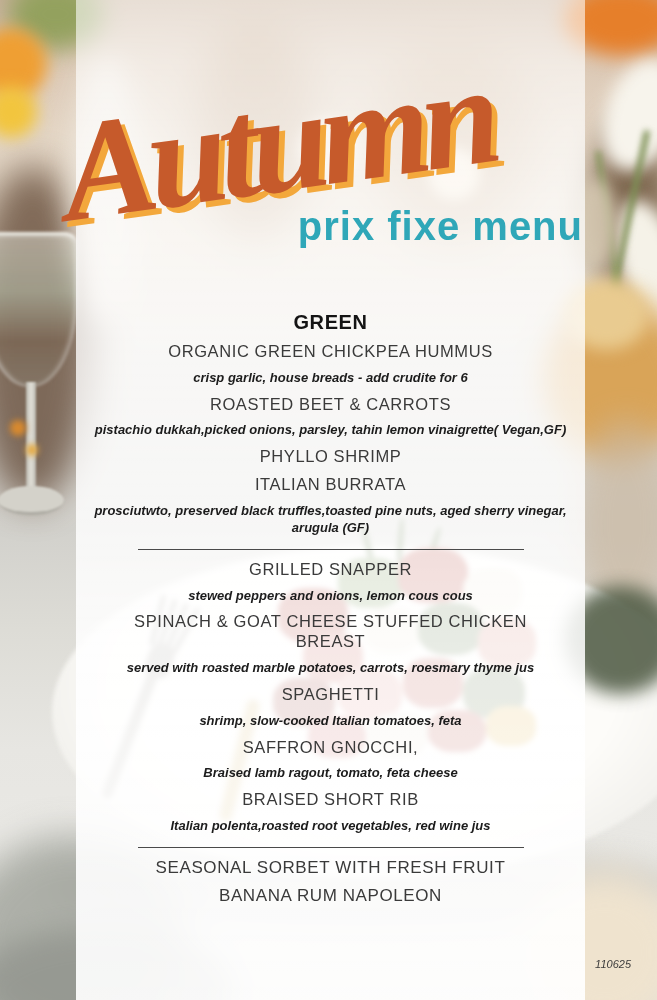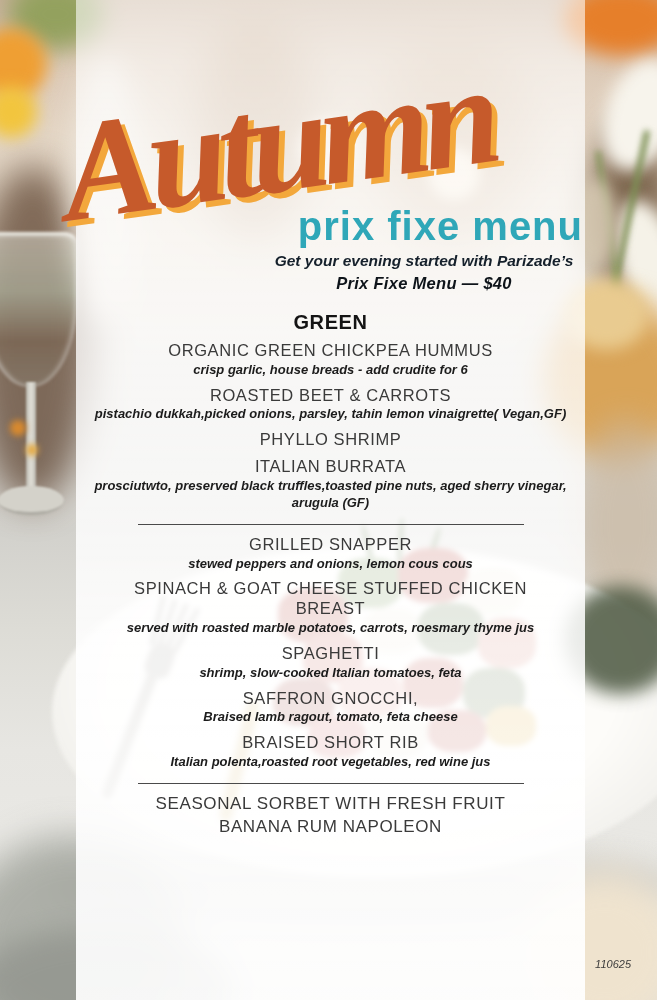--- a/index.html
+++ b/index.html
@@ -93,21 +93,21 @@
     letter-spacing:1px;white-space:nowrap;font-weight:bold;}
   .hero-text{position:absolute;top:252px;right:0;width:322px;text-align:center;
     font-style:italic;color:#15202b;}
   .hero-tagline{font-size:15.5px;font-weight:700;white-space:nowrap;}
   .hero-offer{font-size:16.5px;font-weight:700;margin-top:4px;color:#0e141a;letter-spacing:.3px;}
 
   .menu{position:absolute;top:311px;left:0;right:0;text-align:center;color:#3a3a3a;}
   .section-title{font-size:20px;font-weight:700;color:#141414;letter-spacing:.6px;margin-bottom:7px;}
   .item{margin-bottom:7px;}
   .item-name{font-size:16.5px;line-height:1.2;letter-spacing:.6px;color:#3a3a3a;
-    max-width:432px;margin:0 auto;}
+    max-width:432px;margin:8px auto;}
   .item-desc{font-size:13px;font-weight:700;font-style:italic;color:#1c1c1c;line-height:1.3;
     max-width:482px;margin:1px auto 0;}
   .item-desc:empty{display:none;}
   .divider{width:386px;height:1px;background:#4a4a4a;margin:12px auto 10px;}
   .third .item{margin-bottom:3px;}
   .third .item-name{font-size:17px;}
 
   .doc-code{position:absolute;right:26px;bottom:30px;font-size:11px;font-style:italic;color:#3c3c3c;}
 </style>
 </head>
@@ -185,24 +185,20 @@
     <div class="blob b-warm-br"></div>
   </div>
 
   <div class="overlay">
     <div class="content">
 
 
       <div class="autumn">Autumn</div>
       <div class="prix-fixe">prix fixe menu</div>
 
-      <div class="hero-text">
-        <div class="hero-tagline">Get your evening started with Parizade’s</div>
-        <div class="hero-offer">Prix Fixe Menu — $40</div>
-      </div>
 
       <div class="menu">
 
         <div class="section">
           <div class="section-title">GREEN</div>
           <div class="item">
             <div class="item-name">ORGANIC GREEN CHICKPEA HUMMUS</div>
             <div class="item-desc">crisp garlic, house breads - add crudite for 6</div>
           </div>
           <div class="item">

